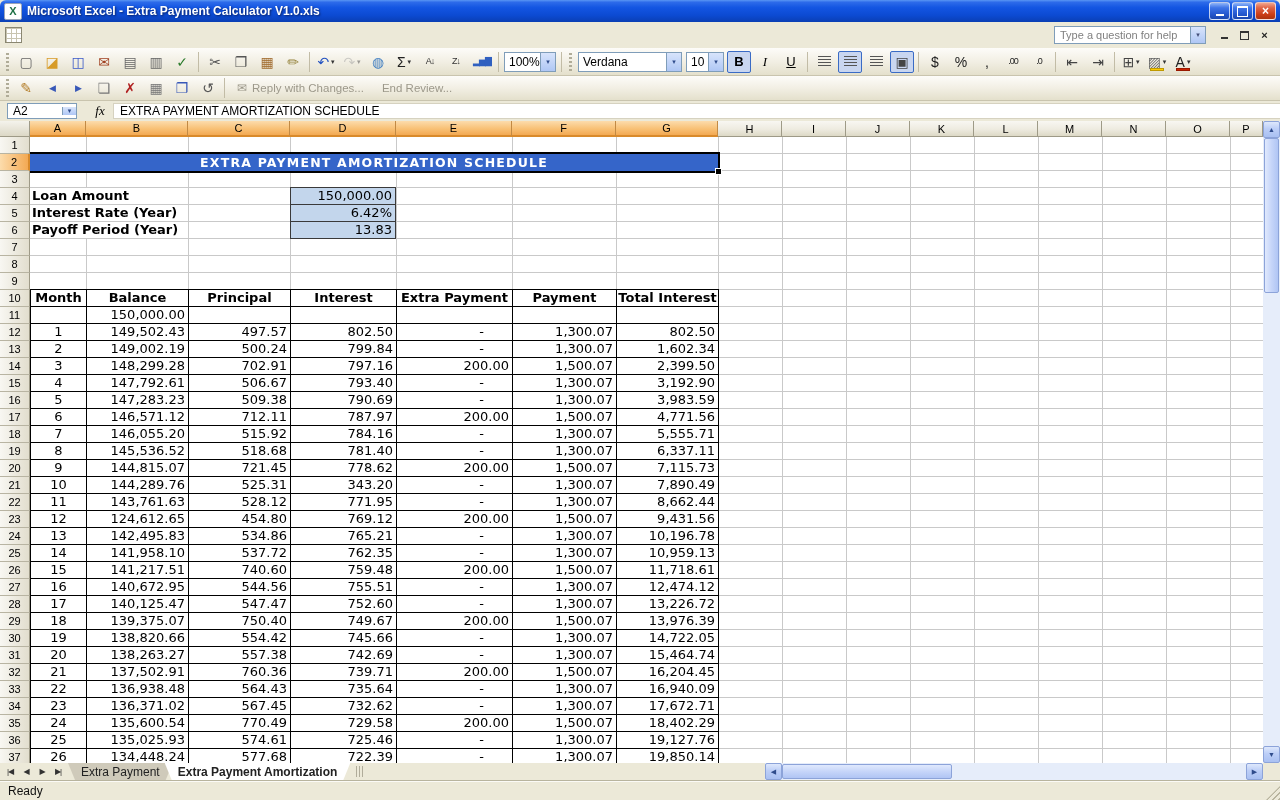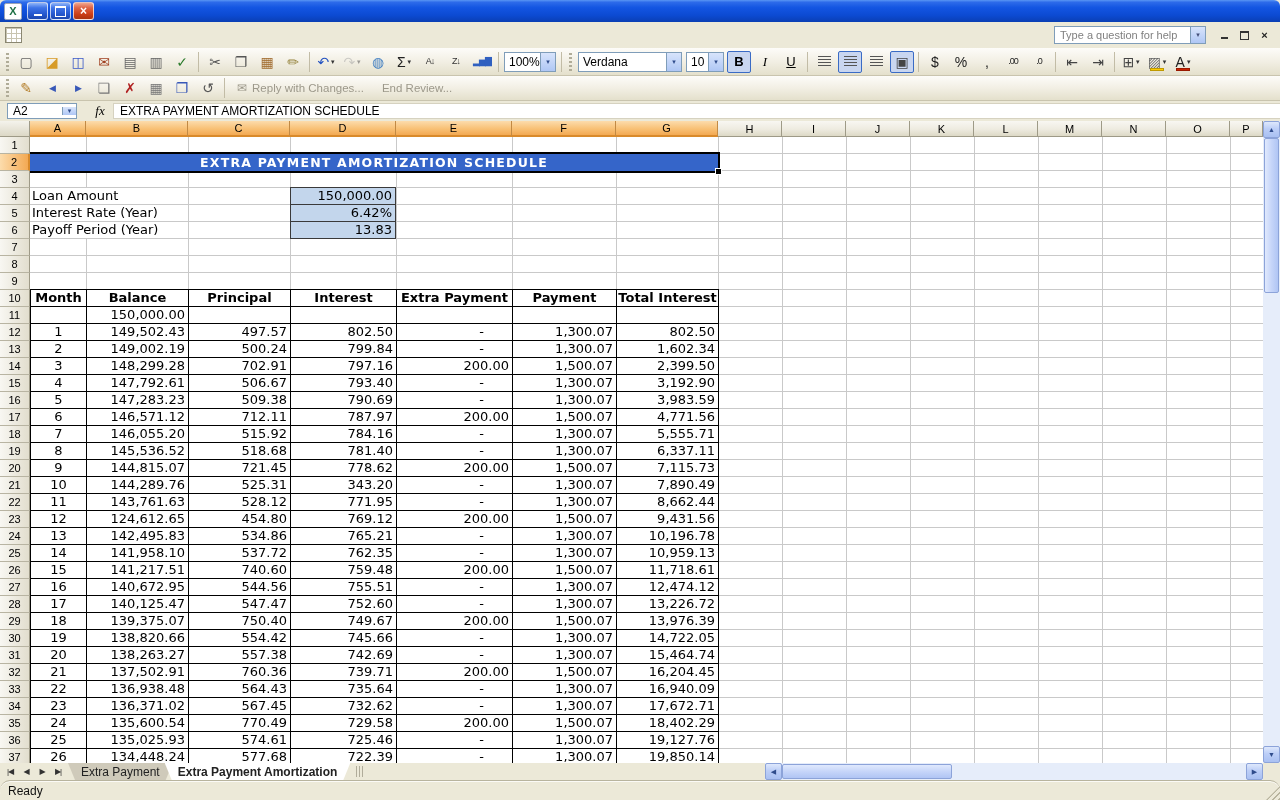--- a/index.html
+++ b/index.html
@@ -77,21 +77,21 @@
   .rowh-col{position:absolute;left:0;top:16px;width:30px;height:626px;overflow:hidden;}
   .rowh{width:30px;height:17px;box-sizing:border-box;border-right:1px solid #9E9A87;border-bottom:1px solid #B8B4A2;
     background:linear-gradient(90deg,#F8F7F2,#E2DECE);font-size:11px;display:flex;align-items:center;justify-content:center;}
   .rowh.sel{background:linear-gradient(90deg,#FCDCAC,#F3A953);border-right:2px solid #D98A2B;}
   .canvas{position:absolute;left:30px;top:16px;width:1233px;height:626px;overflow:hidden;background:#fff;
     background-image:repeating-linear-gradient(180deg,transparent 0 16px,#C9C9C9 16px 17px);}
   .vline{position:absolute;top:0;bottom:0;width:1px;background:#C9C9C9;}
 
   .title-cell{position:absolute;left:0;top:17px;width:688px;height:17px;background:#3565C9;color:#fff;font-weight:bold;font-size:12.5px;letter-spacing:1.2px;display:flex;align-items:center;justify-content:center;box-shadow:0 0 0 2px #000;z-index:3;font-family:"DejaVu Sans",sans-serif;}
   .fill-handle{position:absolute;right:-4px;bottom:-4px;width:5px;height:5px;background:#000;border:1px solid #fff;}
-  .plabel{position:absolute;left:0;width:158px;height:16px;background:#fff;font-size:13px;line-height:16px;padding-left:2px;box-sizing:border-box;white-space:nowrap;font-family:"DejaVu Sans",sans-serif;}
+  .plabel{position:absolute;left:0;width:158px;height:16px;background:#fff;font-size:13px;line-height:16px;padding-left:2px;box-sizing:border-box;white-space:nowrap;font-family:"DejaVu Sans",sans-serif;font-weight:bold;}
   .pinput{position:absolute;left:260px;width:106px;height:18px;background:#C3D6EC;border:1px solid #3A3A3A;box-sizing:border-box;font-size:13px;line-height:16px;text-align:right;padding-right:3px;font-family:"DejaVu Sans",sans-serif;z-index:2;}
   .promo-banner{position:absolute;left:0;top:119px;width:688px;height:17px;background:#3B6CF0;color:#fff;font-weight:bold;font-size:12.5px;letter-spacing:.4px;display:flex;align-items:center;justify-content:center;font-family:"DejaVu Sans",sans-serif;}
   .amtable{position:absolute;left:0;top:152px;width:689px;display:grid;grid-template-columns:56px 102px 102px 106px 116px 104px 102px;background:#fff;border-top:1px solid #000;border-left:1px solid #000;box-sizing:border-box;z-index:1;}
   .tc{height:17px;box-sizing:border-box;border-right:1px solid #000;border-bottom:1px solid #000;font-size:13px;line-height:16px;font-family:"DejaVu Sans",sans-serif;white-space:nowrap;overflow:hidden;}
   .tc.th{font-weight:bold;text-align:center;}
   .c-num{text-align:right;padding-right:3px;}
   .c-dash{text-align:right;padding-right:28px;}
   .c-month{text-align:center;}
 
   
@@ -107,33 +107,34 @@
   .tab{padding:0 13px;display:flex;align-items:center;font-size:12px;background:#CFCABA;color:#222;clip-path:polygon(0 0,100% 0,calc(100% - 7px) 100%,7px 100%);margin-left:-8px;position:relative;}
   .tab:first-child{margin-left:0;}
   .tab.active{background:#fff;font-weight:bold;z-index:2;}
   .tab-split{width:8px;margin-left:6px;height:11px;align-self:center;background:repeating-linear-gradient(90deg,#B0AC9A 0 1px,transparent 1px 3px);}
   .hscroll{position:absolute;right:0;top:0;width:498px;height:17px;display:flex;background:#E6EDFA;}
   .htrack{flex:1;position:relative;}
   .hthumb{position:absolute;top:1px;bottom:1px;left:0;width:170px;background:linear-gradient(180deg,#E0E9FD,#C6D5F9 50%,#B0C5F4);border:1px solid #8CA3D9;border-radius:2px;box-sizing:border-box;}
   .scroll-corner{position:absolute;left:1263px;top:763px;width:17px;height:17px;background:#ECE9D8;}
 
   
-  .statusbar{position:absolute;left:0;top:780px;width:100%;height:20px;background:#ECE9D8;border-top:1px solid #B8B49E;box-shadow:inset 0 1px 0 #FBFAF6;display:flex;align-items:center;box-sizing:border-box;border-radius:10px;}
+  .statusbar{position:absolute;left:0;top:780px;width:100%;height:20px;background:#ECE9D8;border-top:1px solid #B8B49E;box-shadow:inset 0 1px 0 #FBFAF6;display:flex;align-items:center;box-sizing:border-box;}
   .status-text{font-size:12px;padding-left:8px;color:#111;}
   .grip{margin-left:auto;width:14px;height:14px;align-self:flex-end;clip-path:polygon(100% 0,100% 100%,0 100%);background:repeating-linear-gradient(315deg,#B8B49E 0 1.5px,transparent 1.5px 4.5px);}
 </style>
 </head>
 <body>
 
 <div class="screen">
 
   <div class="titlebar">
     <div class="app-icon">
         <span>X</span>
       </div>
+    <div class="title-text">Microsoft Excel - Extra Payment Calculator V1.0.xls</div>
     <div class="win-controls">
       <div class="wbtn min">
           <span class="s-min"></span>
         </div>
       <div class="wbtn max">
           <span class="s-max"></span>
         </div>
       <div class="wbtn close">
           <span class="s-x">×</span>
         </div>

